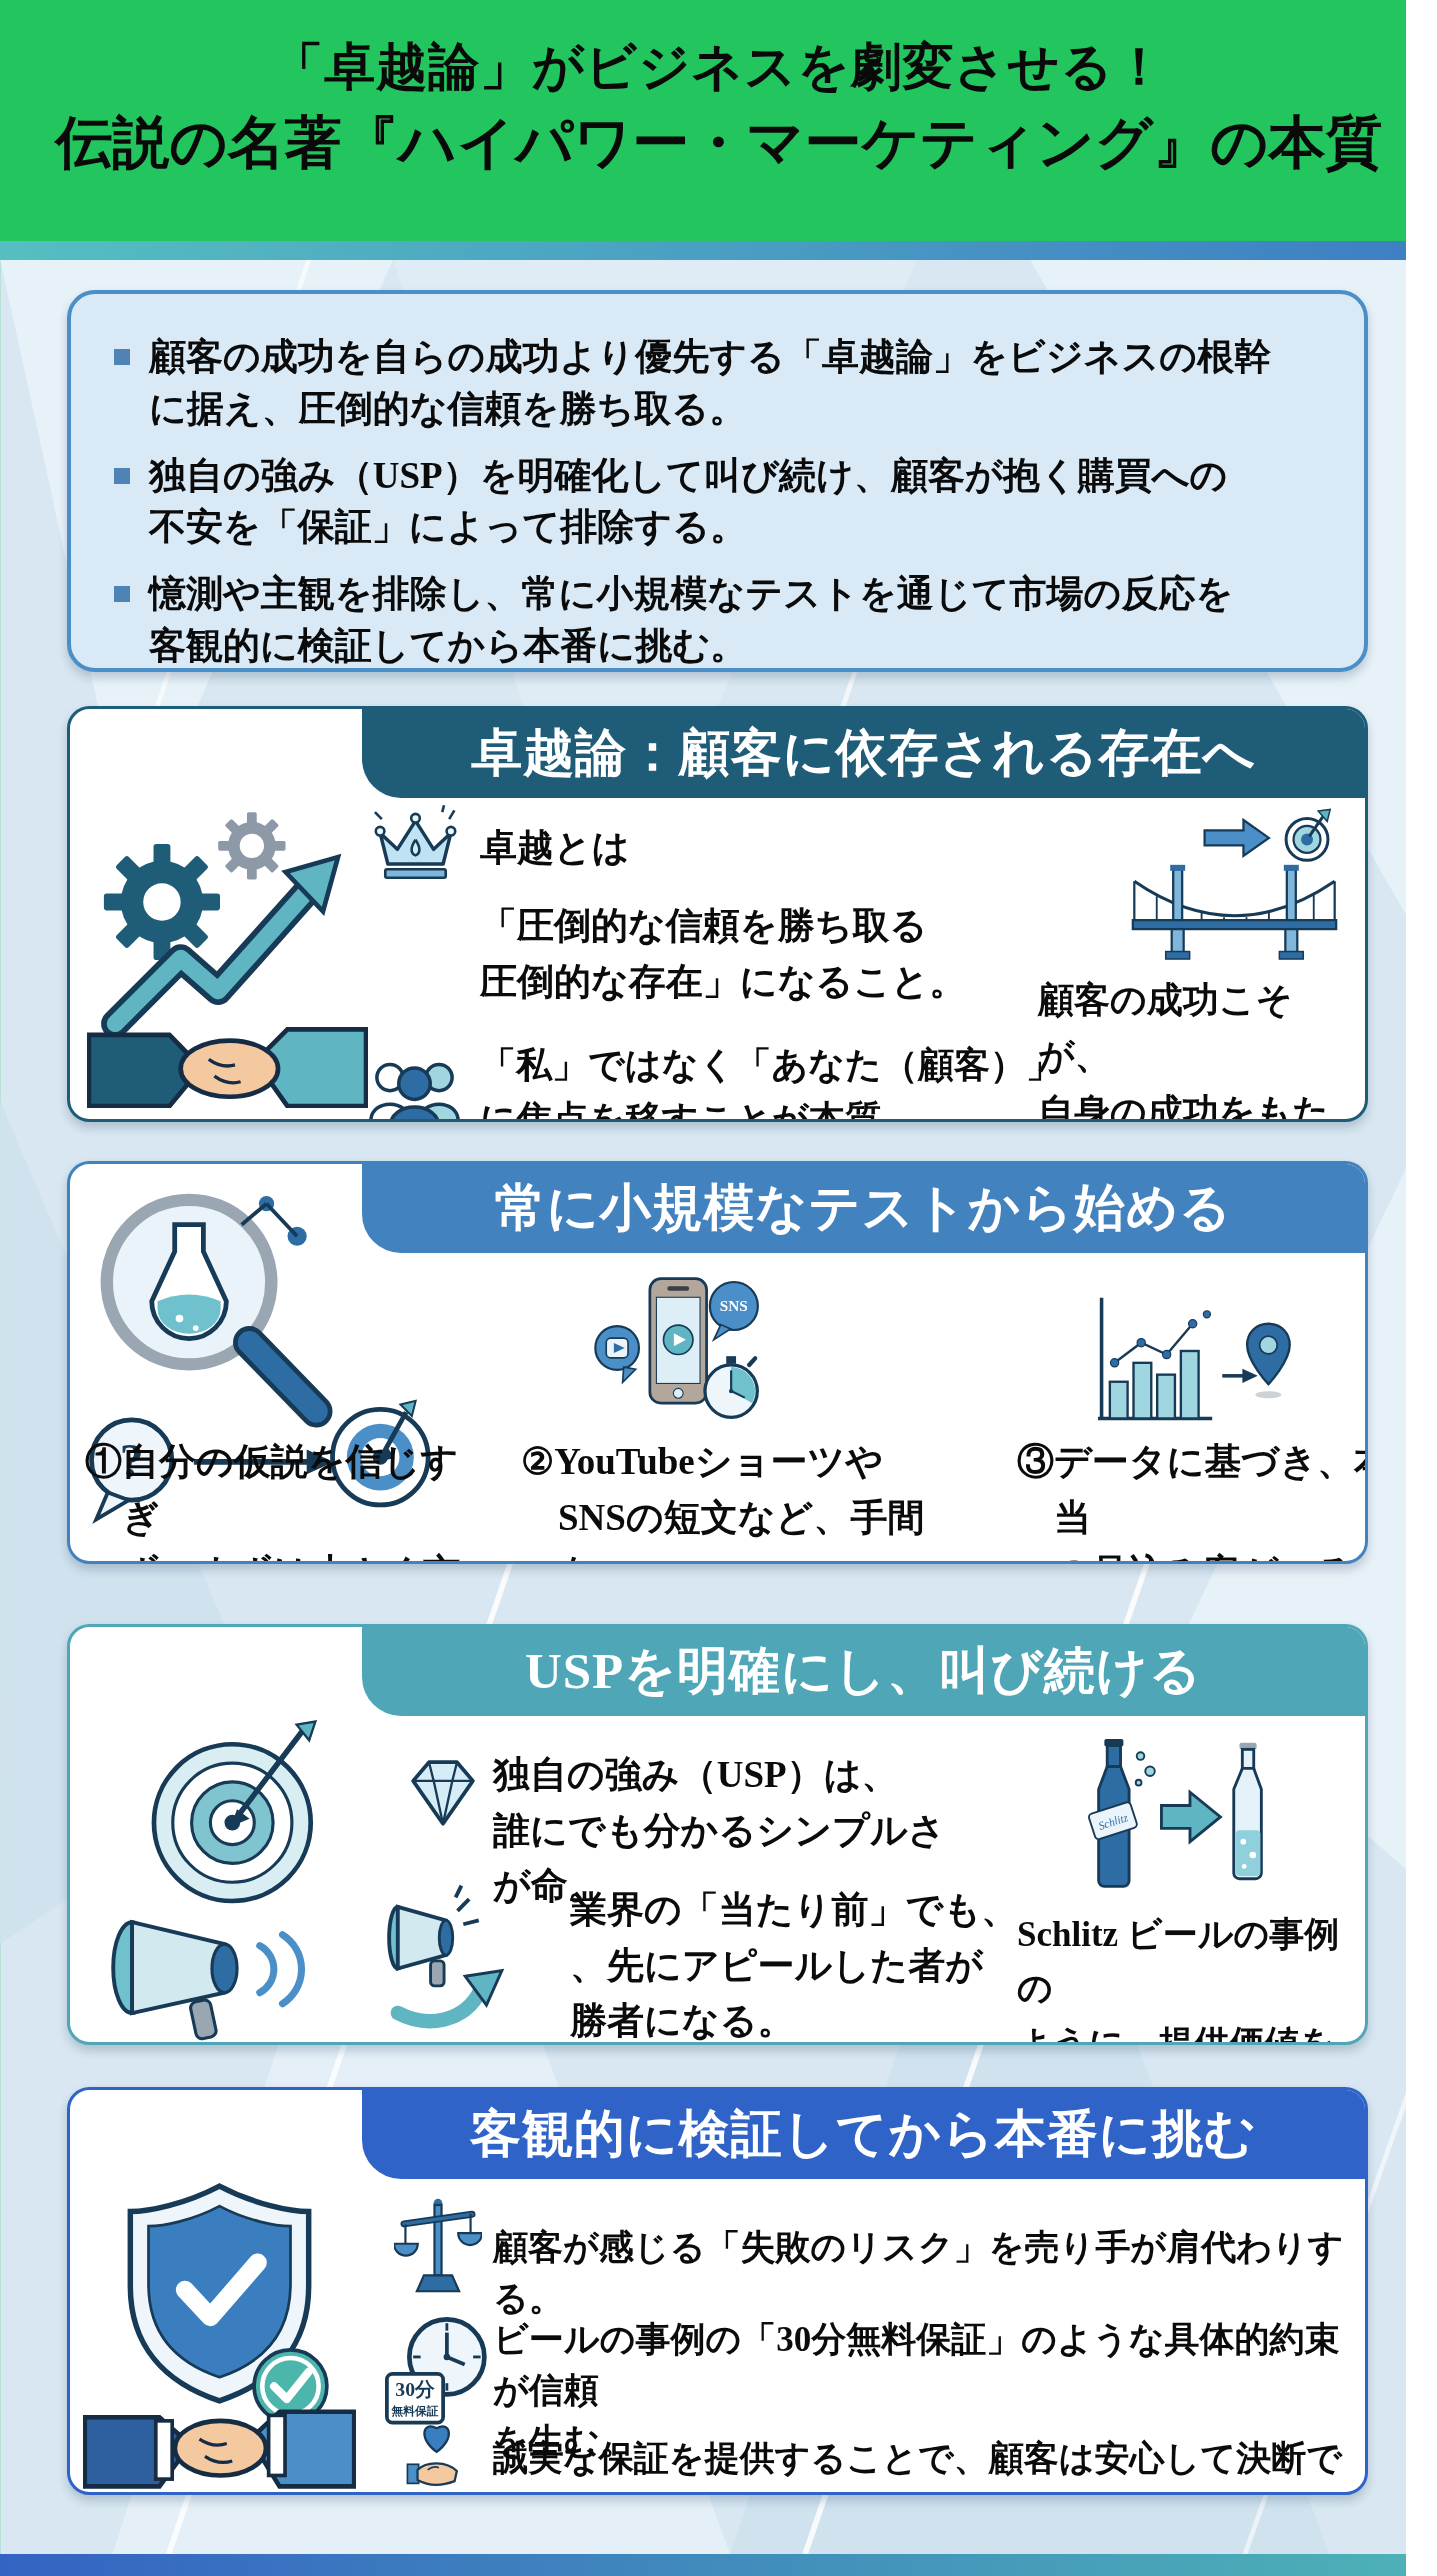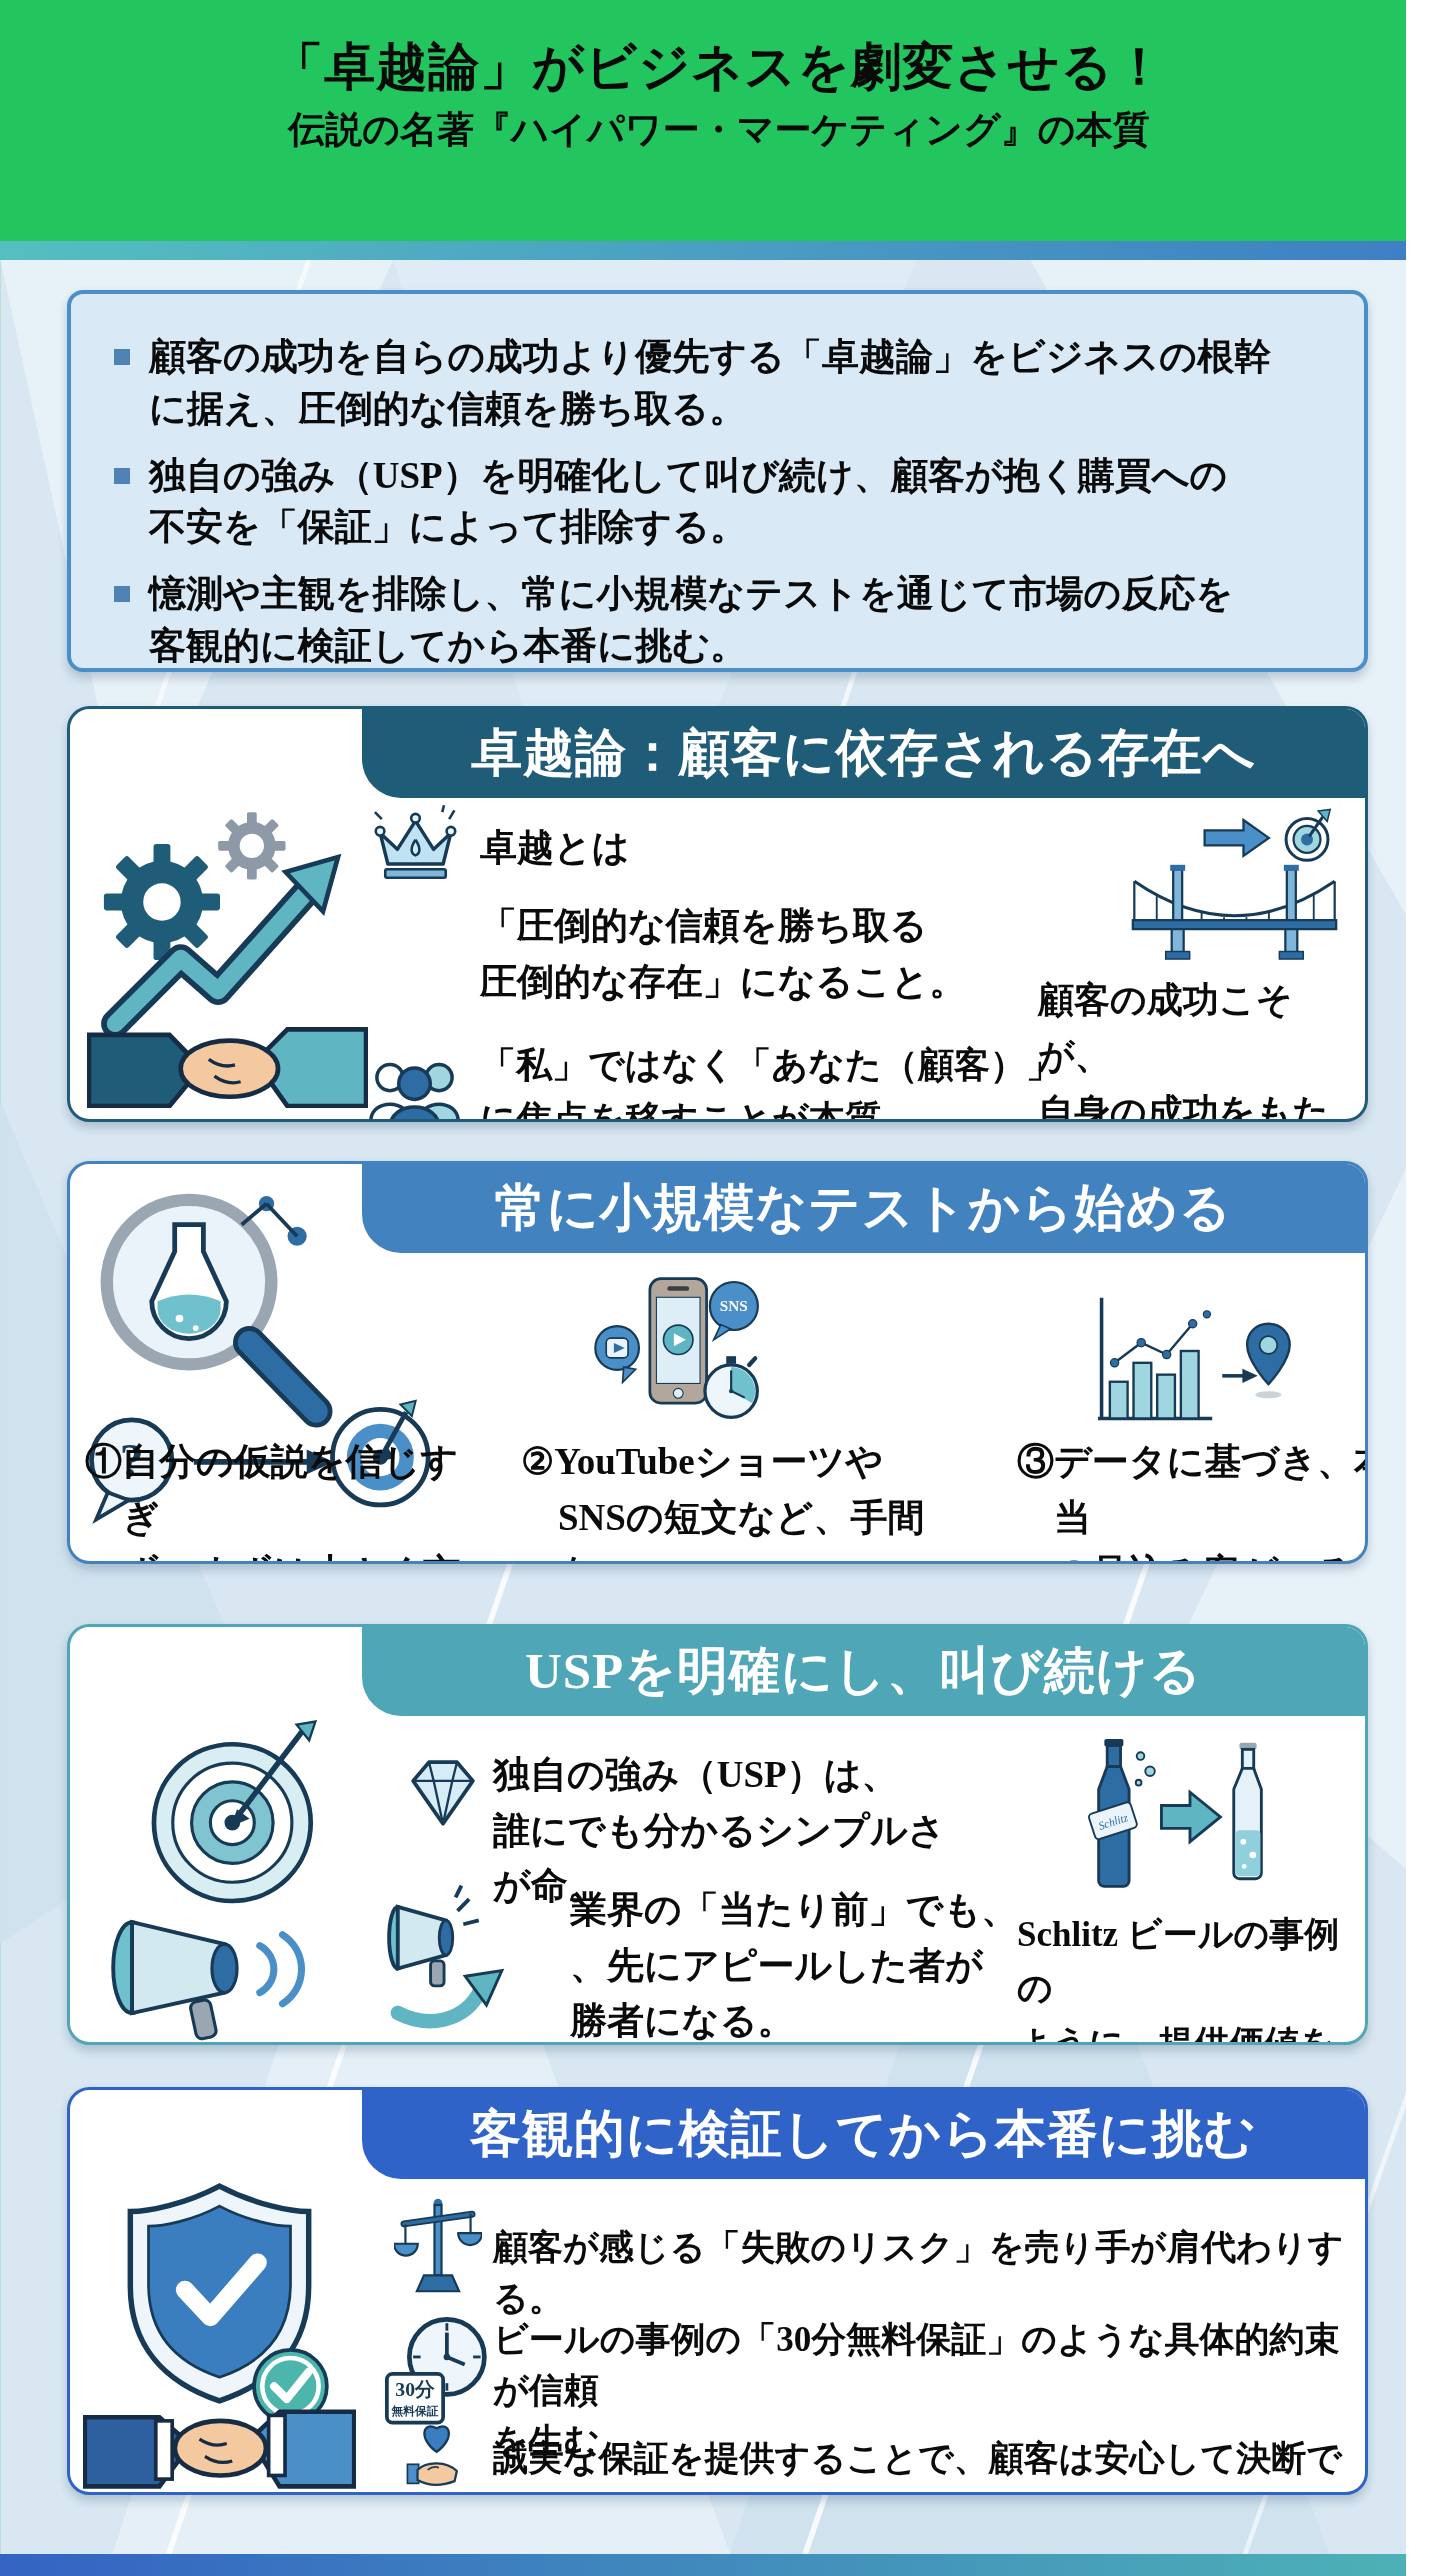--- a/index.html
+++ b/index.html
@@ -6,24 +6,24 @@
   html,body { background:#ffffff; }
   .page { position:relative; width:1406px; height:2576px; overflow:hidden;
           background:#22c55e; font-family:Liberation Serif, serif; color:#0b0b0b; }
   .pattern-zone { position:absolute; left:0; top:259px; width:1438px; height:2295px; }
   .bar { position:absolute; left:0; width:1438px; }
   .top-bar { top:241px; height:19px; background:linear-gradient(90deg,#55bfc0,#3e7ec4); }
   .bottom-bar { top:2554px; height:21.5px; background:linear-gradient(90deg,#3463c3,#4db3b6); }
   .title-wrap { position:absolute; top:28px; left:0; width:1438px; text-align:center;
                 font-weight:900; color:#0a0a0a; }
   .t1 { font-size:51px; line-height:1.55; letter-spacing:0.9px; }
-  .t2 { font-size:37px; line-height:1.25; letter-spacing:0px; }
+  .t2 { font-size:57px; line-height:1.25; letter-spacing:0px; }
 
   .summary-card { position:absolute; left:67px; top:290px; width:1301px; height:382px;
-                  background:#d9eaf6; border:4.7px solid #4a8fc7; border-radius:16px;
+                  background:#d9eaf6; border:4.7px solid #4a8fc7; border-radius:28px;
                   padding:37px 34px 0 43px; box-shadow:0 5.6px 9.4px rgba(30,60,90,.22); }
   .bullet { display:flex; gap:19px; margin-bottom:15px; }
   .sq { flex:0 0 auto; width:16px; height:16px; margin-top:18px; background:#4f83b5; }
   .bullet p { font-size:37px; font-weight:bold; line-height:1.4; white-space:pre-line; }
 
   .card { position:absolute; left:67px; width:1301px; background:#ffffff; border-radius:22.5px;
           overflow:hidden; box-shadow:0 5.6px 9.4px rgba(30,60,90,.22); }
   .card .band { position:absolute; top:0; left:292px; right:0; height:89px;
                 border-bottom-left-radius:39px; color:#fff; font-weight:900; font-size:51px;
                 text-align:center; line-height:89px; letter-spacing:0.9px; }

